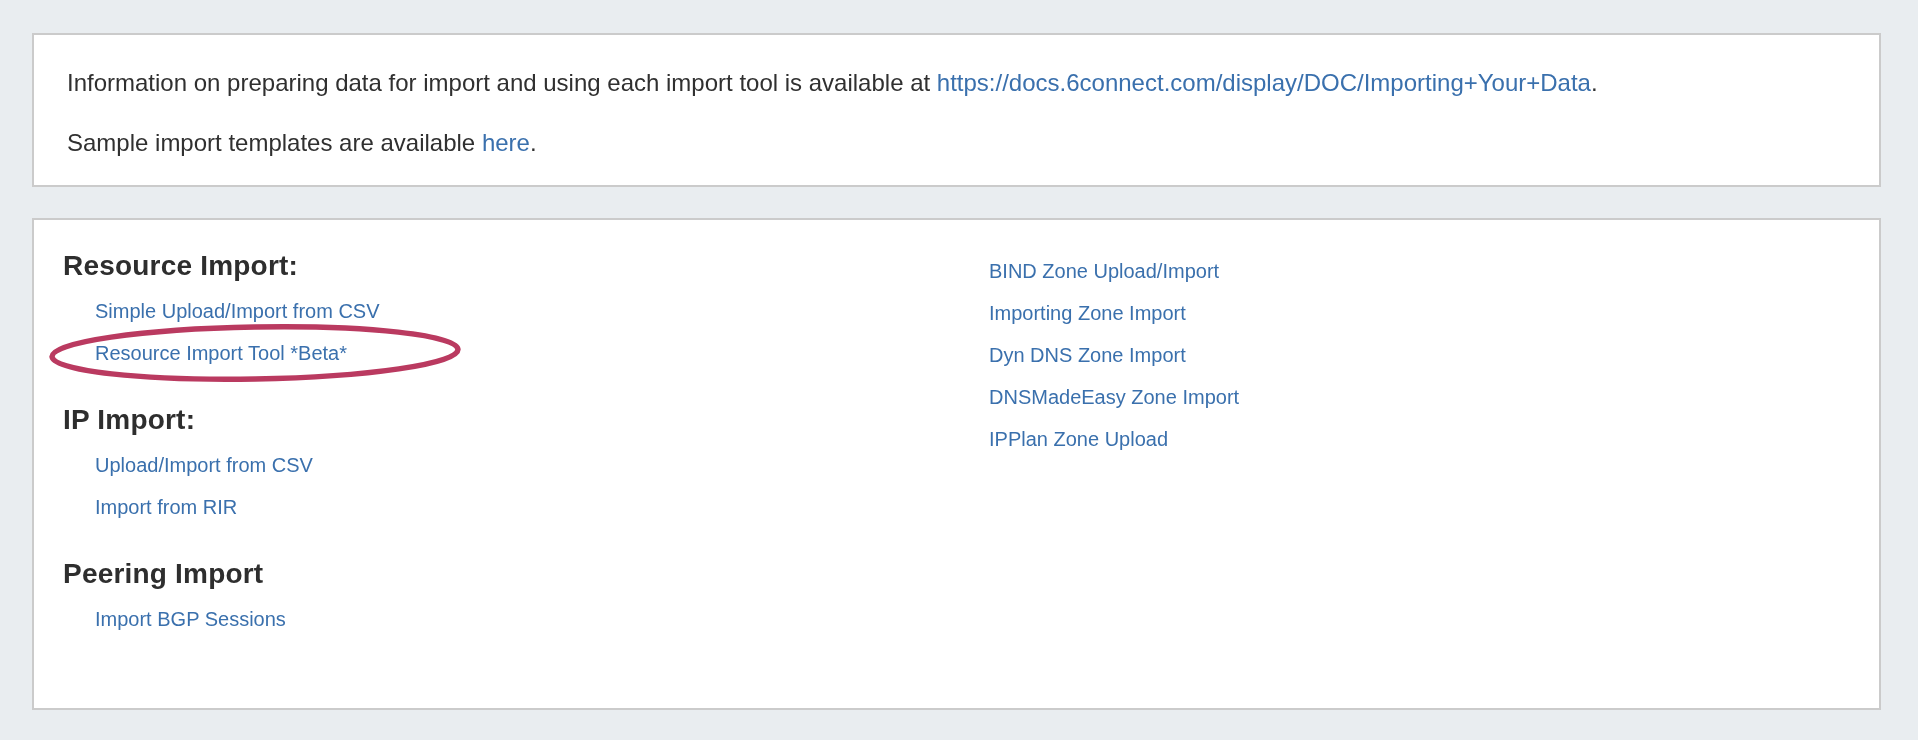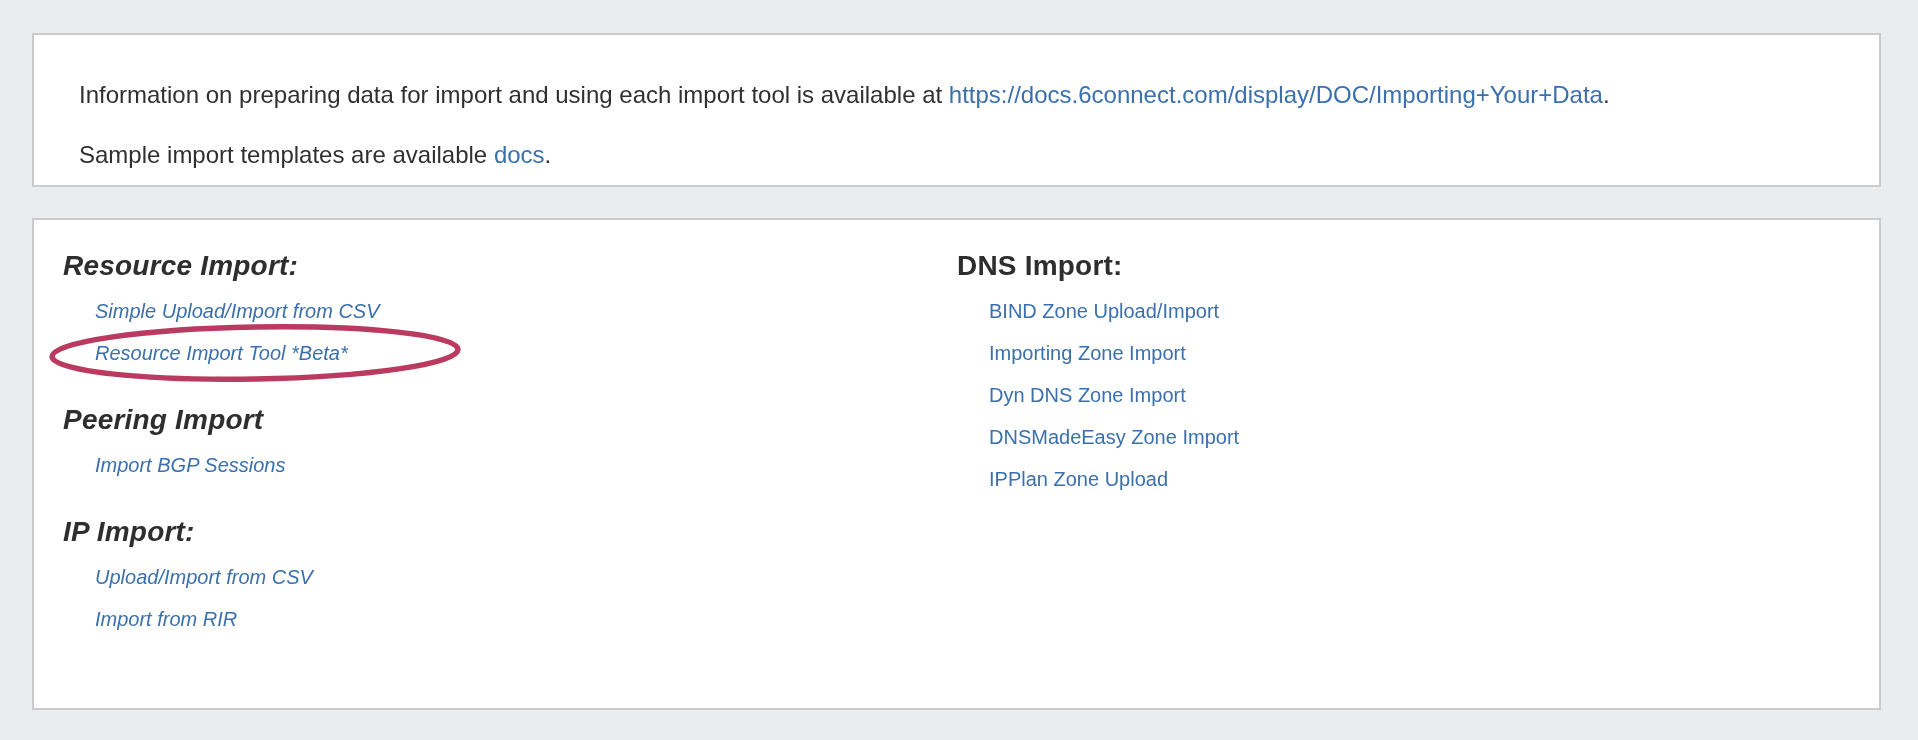--- a/index.html
+++ b/index.html
@@ -17,38 +17,38 @@
     background: #ffffff;
     border: 2px solid #cbcbcb;
   }
   .panel-info {
     margin-top: 33px;
     height: 154px;
     padding: 28px 29px;
     font-size: 24px;
   }
   .panel-info p {
-    margin: 16px;
+    margin: 4px;
     line-height: 32px;
     white-space: nowrap;
   }
   .panel-info p.first { margin-bottom: 28px; }
   a.link {
     color: #3a70ad;
     text-decoration: none;
     cursor: pointer;
   }
   .panel-imports {
     margin-top: 31px;
     height: 492px;
     padding: 30px 29px;
     display: flex;
     align-items: flex-start;
   }
-  .col-left { width: 894px; flex: 0 0 894px; font-style: italic; }
+  .col-left { width: 894px; flex: 0 0 894px; }
   .col-right { flex: 1 1 auto; }
   .section h2 {
     margin: 0 0 8px 0;
     font-size: 28px;
     line-height: 32px;
     font-weight: 700;
     color: #2e2e2e;
     letter-spacing: 0.2px;
   }
   .section + .section h2 { margin-top: 30px; }
@@ -72,58 +72,57 @@
     height: 58px;
     pointer-events: none;
     overflow: visible;
   }
 </style>
 </head>
 <body>
 
 <div class="panel panel-info">
   <p class="first"><span>Information on preparing data for import and using each import tool is available at </span><a class="link">https://docs.6connect.com/display/DOC/Importing+Your+Data</a><span>.</span></p>
-  <p><span>Sample import templates are available </span><a class="link">docs</a><span>.</span></p>
+  <p><span>Sample import templates are available </span><a class="link">here</a><span>.</span></p>
 </div>
 
 <div class="panel panel-imports">
 
   <div class="col-left">
 
     <div class="section">
       <h2>Resource Import:</h2>
       <div class="links">
         <div class="row"><a class="link">Simple Upload/Import from CSV</a></div>
         <div class="row"><span class="circled"><svg viewBox="0 0 412 58">
                 <ellipse cx="206" cy="29" rx="203" ry="26" fill="none" stroke-width="5.5" transform="rotate(-1 206 29)" stroke="#ba3a60"></ellipse>
               </svg><a class="link">Resource Import Tool *Beta*</a></span></div>
       </div>
     </div>
 
     <div class="section">
-      <h2>Peering Import</h2>
+      <h2>IP Import:</h2>
       <div class="links">
-        <div class="row"><a class="link">Import BGP Sessions</a></div>
+        <div class="row"><a class="link">Upload/Import from CSV</a></div>
+        <div class="row"><a class="link">Import from RIR</a></div>
       </div>
     </div>
 
     <div class="section">
-      <h2>IP Import:</h2>
+      <h2>Peering Import</h2>
       <div class="links">
-        <div class="row"><a class="link">Upload/Import from CSV</a></div>
-        <div class="row"><a class="link">Import from RIR</a></div>
+        <div class="row"><a class="link">Import BGP Sessions</a></div>
       </div>
     </div>
 
   </div>
 
   <div class="col-right">
 
     <div class="section">
-      <h2>DNS Import:</h2>
       <div class="links">
         <div class="row"><a class="link">BIND Zone Upload/Import</a></div>
         <div class="row"><a class="link">Importing Zone Import</a></div>
         <div class="row"><a class="link">Dyn DNS Zone Import</a></div>
         <div class="row"><a class="link">DNSMadeEasy Zone Import</a></div>
         <div class="row"><a class="link">IPPlan Zone Upload</a></div>
       </div>
     </div>
 
   </div>

